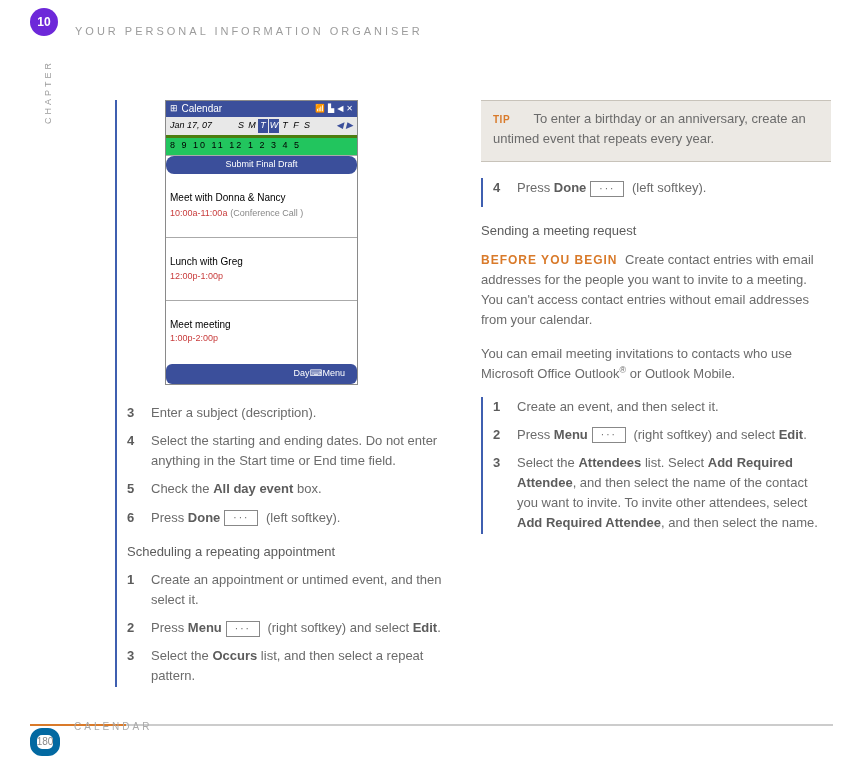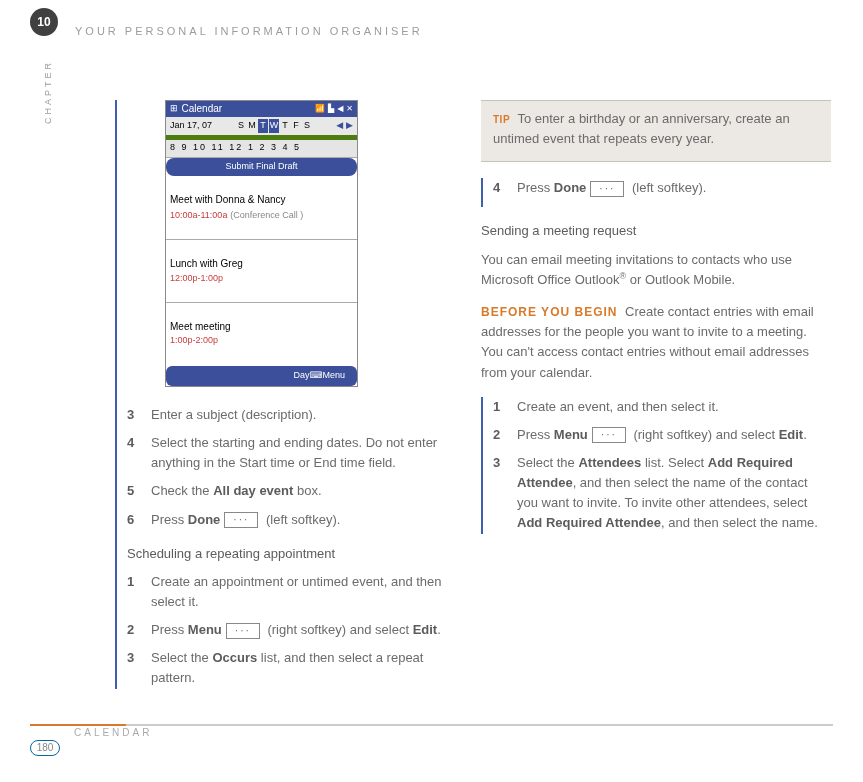--- a/index.html
+++ b/index.html
@@ -13,21 +13,21 @@
       font-size: 13px;
       line-height: 1.55;
     }
     .chapter-badge {
       position: absolute;
       top: 8px;
       left: 30px;
       width: 28px;
       height: 28px;
       border-radius: 50%;
-      background: #404040;
+      background: #6d28d9;
       color: #fff;
       font-size: 12px;
       display: flex;
       align-items: center;
       justify-content: center;
       font-weight: bold;
     }
     .chapter-title {
       position: absolute;
       top: 23px;
@@ -89,28 +89,29 @@
       font-size: 8px;
     }
     .dev-date {
       background: #e8e8e8;
       padding: 2px 4px;
       display: flex;
       align-items: center;
       justify-content: space-between;
       font-size: 9px;
       color: #000;
-      border-bottom: 5px solid #4d7c0f;
+      border-bottom: 3px solid #4d7c0f;
+      font-style: italic;
     }
     .dow { display:flex; gap:1px; }
     .dow span { width:10px; text-align:center; }
     .dow .sel { background:#3b4f9b; color:#fff; }
     .nav-arrows { display:flex; gap:3px; font-size:9px; color:#3b4f9b;}
     .dev-hours {
-      background:#e5e5e5;
+      background:#22c55e;
       padding: 1px 4px 2px;
       font-size: 9px;
       border-bottom:1px solid #aaa;
       color:#000;
       letter-spacing: 2px;
     }
     .dev-banner {
       background: #3b4f9b;
       color: #fff;
       text-align: center;
@@ -172,21 +173,21 @@
       border-top: 1px solid #c8c3ba;
       border-bottom: 1px solid #c8c3ba;
       padding: 8px 12px 12px;
       margin-bottom: 16px;
     }
     .tip-label {
       color: #d97a2a;
       font-weight: bold;
       font-size: 10px;
       letter-spacing: 0.5px;
-      margin-right: 4px;
+      margin-right: 20px;
     }
     .byb {
       color: #d97a2a;
       font-weight: bold;
       letter-spacing: 1px;
       font-size: 12px;
       margin-right: 4px;
     }
     .btn-icon {
       display: inline-block;
@@ -209,22 +210,22 @@
       gap: 14px;
     }
     .footer-rule {
       position: absolute;
       bottom: 56px;
       left: 30px; right: 30px;
       height: 2px;
       background: linear-gradient(to right, #d97a2a 0 12%, #ccc 12% 100%);
     }
     .page-badge {
-      width: 30px; height: 16px;
-      border: 1px solid #0369a1;
+      width: 30px; height: 28px;
+      border: 7px solid #0369a1;
       border-radius: 12px;
       display:flex; align-items:center; justify-content:center;
       font-size: 10px; color:#888;margin-top:31px;
     }
     .footer-label {
       letter-spacing: 3px;
       font-size: 10px;
       color: #aaa;
     }
     .sup { font-size:9px; vertical-align: super;}
@@ -336,23 +337,23 @@
     <div class="side-rule short" style="padding-bottom:1px; margin-bottom:12px;">
       <ol class="steps">
         <li>
             <span class="num">4</span>
             <span class="body"><span>Press </span><b>Done</b><span class="btn-icon">···</span><span> (left softkey).</span></span>
           </li>
       </ol>
     </div>
 
     <h4 class="section">Sending a meeting request</h4>
+    <p style="margin-bottom:14px;"><span class="byb">BEFORE YOU BEGIN</span> <span>Create contact entries with email addresses for the people you want to invite to a meeting. You can't access contact entries without email addresses from your calendar.</span></p>
+
     <p style="margin-bottom:12px;"><span>You can email meeting invitations to contacts who use Microsoft Office Outlook</span><span class="sup">®</span><span> or Outlook Mobile.</span></p>
-
-    <p style="margin-bottom:14px;"><span class="byb">BEFORE YOU BEGIN</span> <span>Create contact entries with email addresses for the people you want to invite to a meeting. You can't access contact entries without email addresses from your calendar.</span></p>
 
     <div class="side-rule short">
       <ol class="steps">
         <li>
             <span class="num">1</span>
             <span class="body">Create an event, and then select it.</span>
           </li>
         <li>
             <span class="num">2</span>
             <span class="body"><span>Press </span><b>Menu</b><span class="btn-icon">···</span><span> (right softkey) and select </span><b>Edit</b><span>.</span></span>

